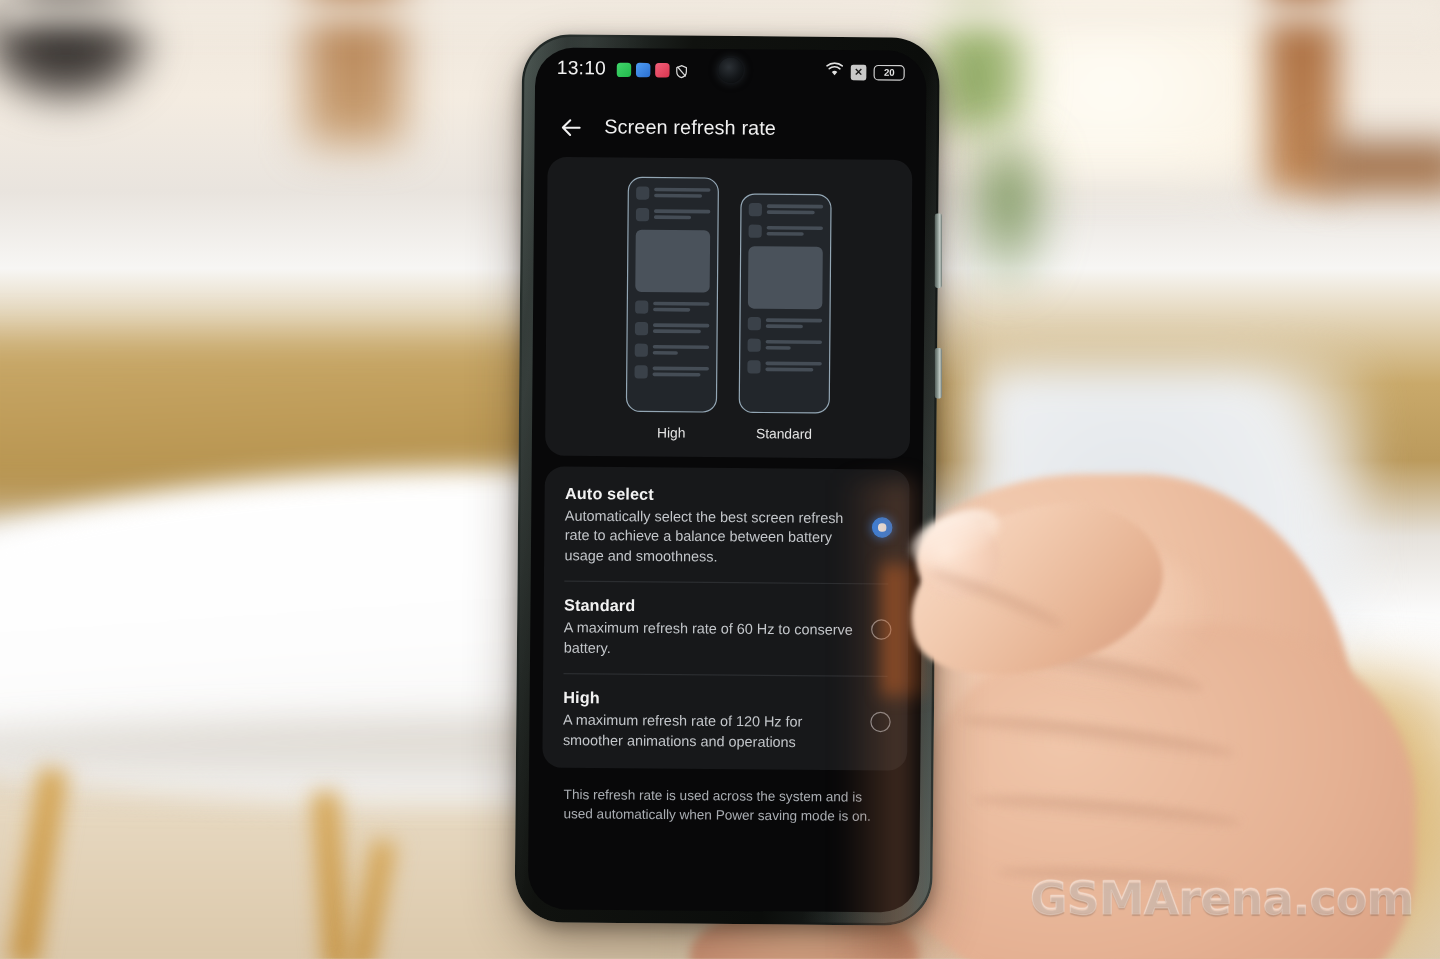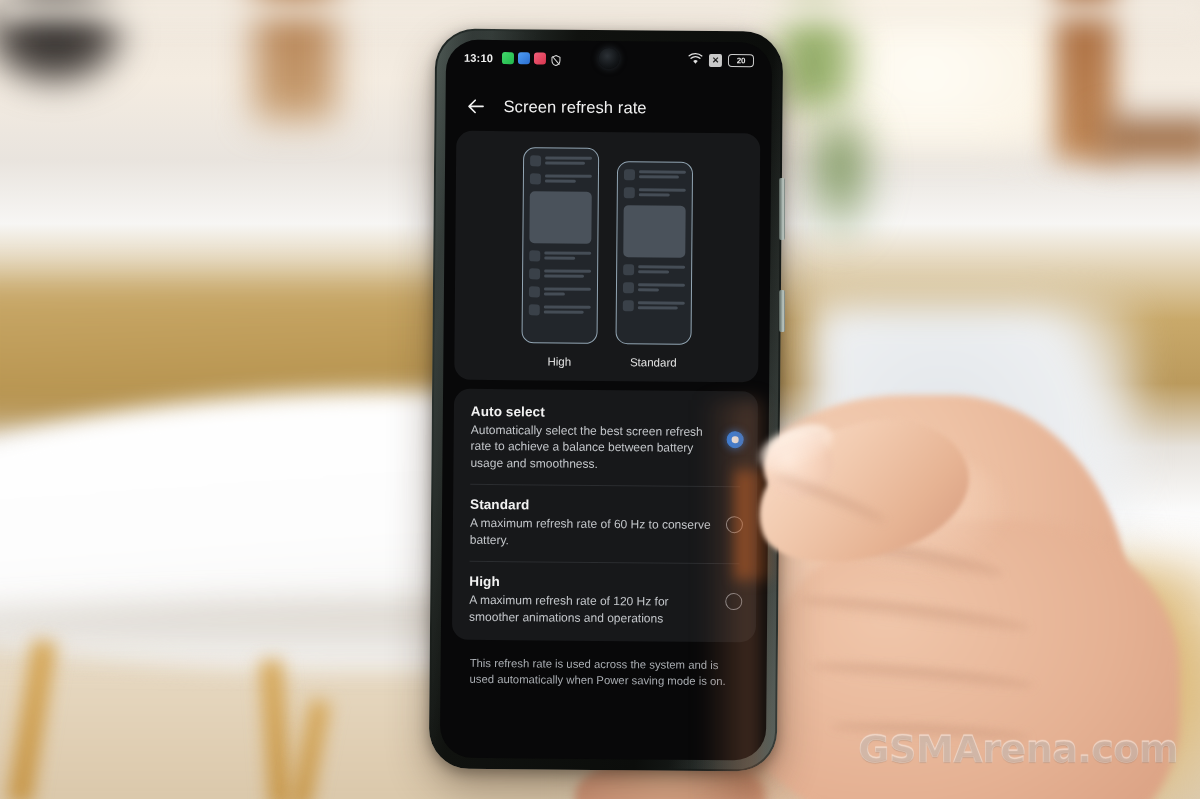--- a/index.html
+++ b/index.html
@@ -232,21 +232,21 @@
   .sb-pwr { top:290px; height:42px; }
 
   
   .statusbar {
     position:relative;
     height:36px;
     display:flex; align-items:center;
     padding:0 18px;
     color:#f2f2f2;
   }
-  .sb-time { font-size:11px; font-weight:700; letter-spacing:.2px;text-align:center; }
+  .sb-time { font-size:16px; font-weight:400; letter-spacing:.2px;text-align:center; }
   .sb-icons { display:flex; align-items:center; gap:4px; margin-left:9px; }
   .appicon { width:12px; height:12px; border-radius:3px; display:block; }
   .ai-green  { background:linear-gradient(135deg,#41d66b,#22b94c); }
   .ai-blue   { background:linear-gradient(135deg,#4f9df5,#2b6fd0); }
   .ai-red    { background:linear-gradient(135deg,#f2607a,#d8354f); }
   .ai-shield { background:transparent; position:relative; }
   .sb-right { margin-left:auto; display:flex; align-items:center; gap:6px; }
   .batt {
     width:26px; height:13px; border:1.3px solid #cfcfcf; border-radius:4px;
     display:flex; align-items:center; justify-content:center;

